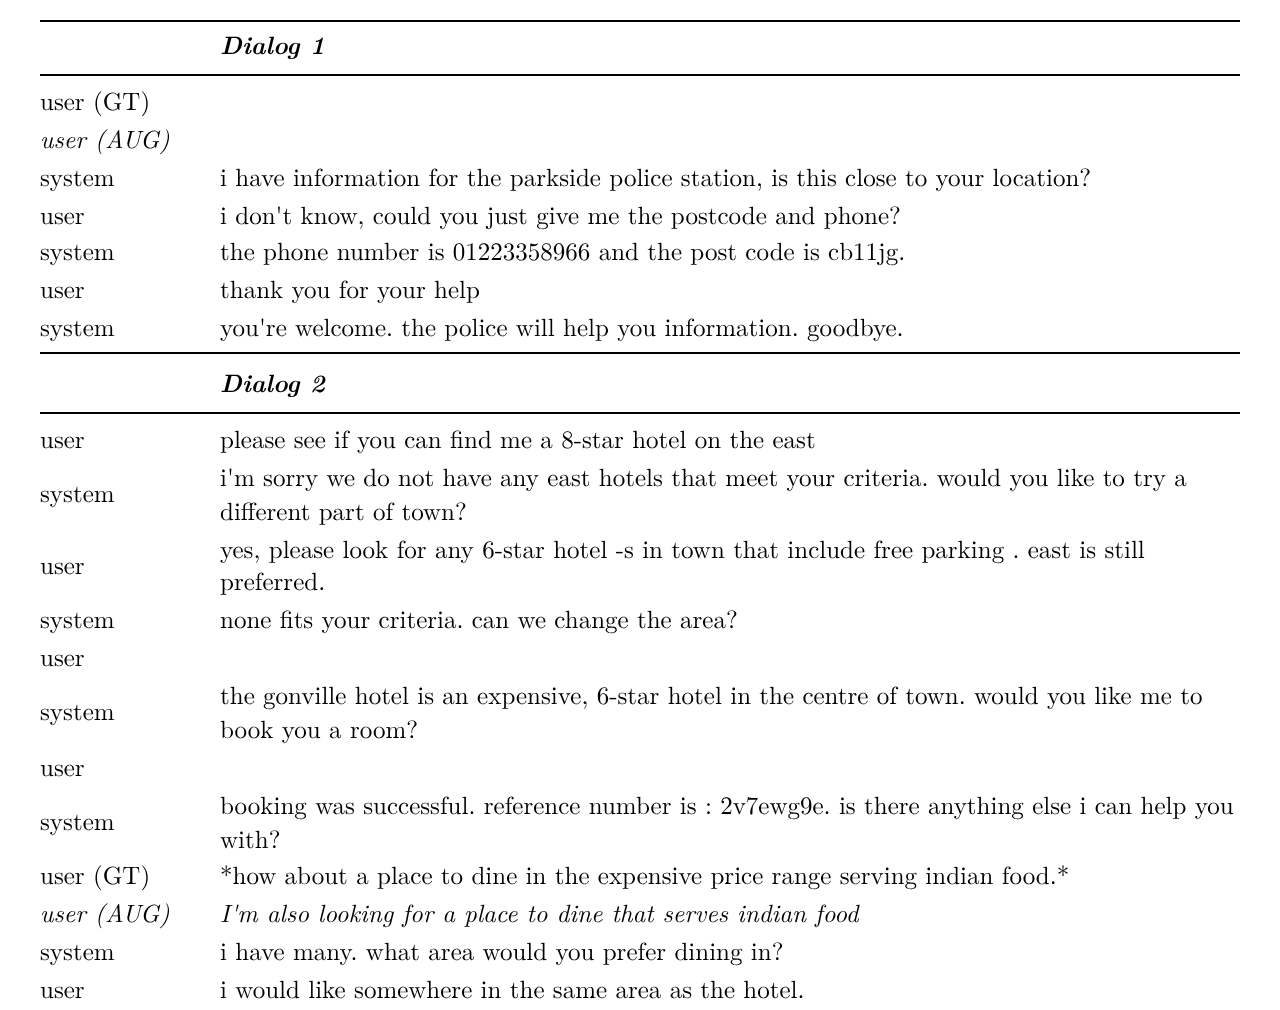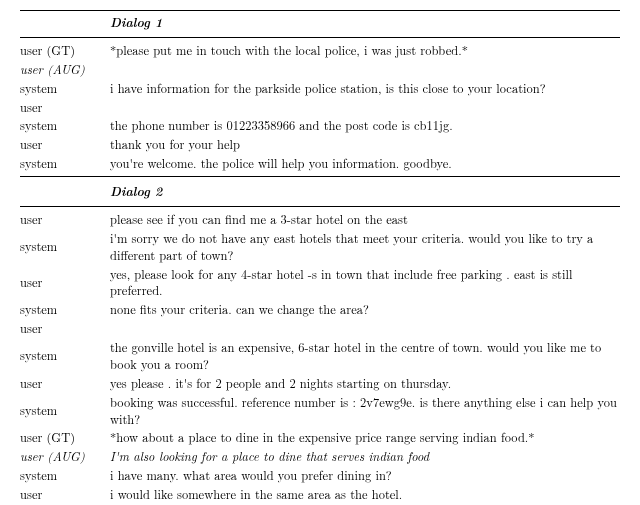--- a/index.html
+++ b/index.html
@@ -28,31 +28,31 @@
 
 <div class="rule-top"></div>
 
 <div class="header-row">Dialog 1</div>
 
 <div class="rule-mid"></div>
 
 <div id="dialog-1-rows">
     <div class="row gt">
       <div class="who">user (GT)</div>
-      <div class="txt">please put me in touch with the local police, i was just robbed.</div>
     </div>
     <div class="row aug">
       <div class="who">user (AUG)</div>
     </div>
     <div class="row ">
       <div class="who">system</div>
       <div class="txt">i have information for the parkside police station, is this close to your location?</div>
     </div>
     <div class="row ">
       <div class="who">user</div>
+      <div class="txt">i don't know, could you just give me the postcode and phone?</div>
     </div>
     <div class="row ">
       <div class="who">system</div>
       <div class="txt">the phone number is 01223358966 and the post code is cb11jg.</div>
     </div>
     <div class="row ">
       <div class="who">user</div>
       <div class="txt">thank you for your help</div>
     </div>
     <div class="row ">
@@ -63,44 +63,43 @@
 
 <div class="rule-mid"></div>
 
 <div class="header-row">Dialog 2</div>
 
 <div class="rule-mid"></div>
 
 <div id="dialog-2-rows">
     <div class="row ">
       <div class="who">user</div>
-      <div class="txt">please see if you can find me a 3-star hotel on the east</div>
+      <div class="txt">please see if you can find me a 8-star hotel on the east</div>
     </div>
     <div class="row ">
       <div class="who">system</div>
       <div class="txt">i'm sorry we do not have any east hotels that meet your criteria. would you like to try a different part of town?</div>
     </div>
     <div class="row ">
       <div class="who">user</div>
-      <div class="txt">yes, please look for any 4-star hotel -s in town that include free parking . east is still preferred.</div>
+      <div class="txt">yes, please look for any 6-star hotel -s in town that include free parking . east is still preferred.</div>
     </div>
     <div class="row ">
       <div class="who">system</div>
       <div class="txt">none fits your criteria. can we change the area?</div>
     </div>
     <div class="row ">
       <div class="who">user</div>
     </div>
     <div class="row ">
       <div class="who">system</div>
       <div class="txt">the gonville hotel is an expensive, 6-star hotel in the centre of town. would you like me to book you a room?</div>
     </div>
     <div class="row ">
       <div class="who">user</div>
-      <div class="txt">yes please . it's for 2 people and 2 nights starting on thursday.</div>
     </div>
     <div class="row ">
       <div class="who">system</div>
       <div class="txt">booking was successful.  reference number is :  2v7ewg9e.  is there anything else i can help you with?</div>
     </div>
     <div class="row gt">
       <div class="who">user (GT)</div>
       <div class="txt">how about a place to dine in the expensive price range serving indian food.</div>
     </div>
     <div class="row aug">

